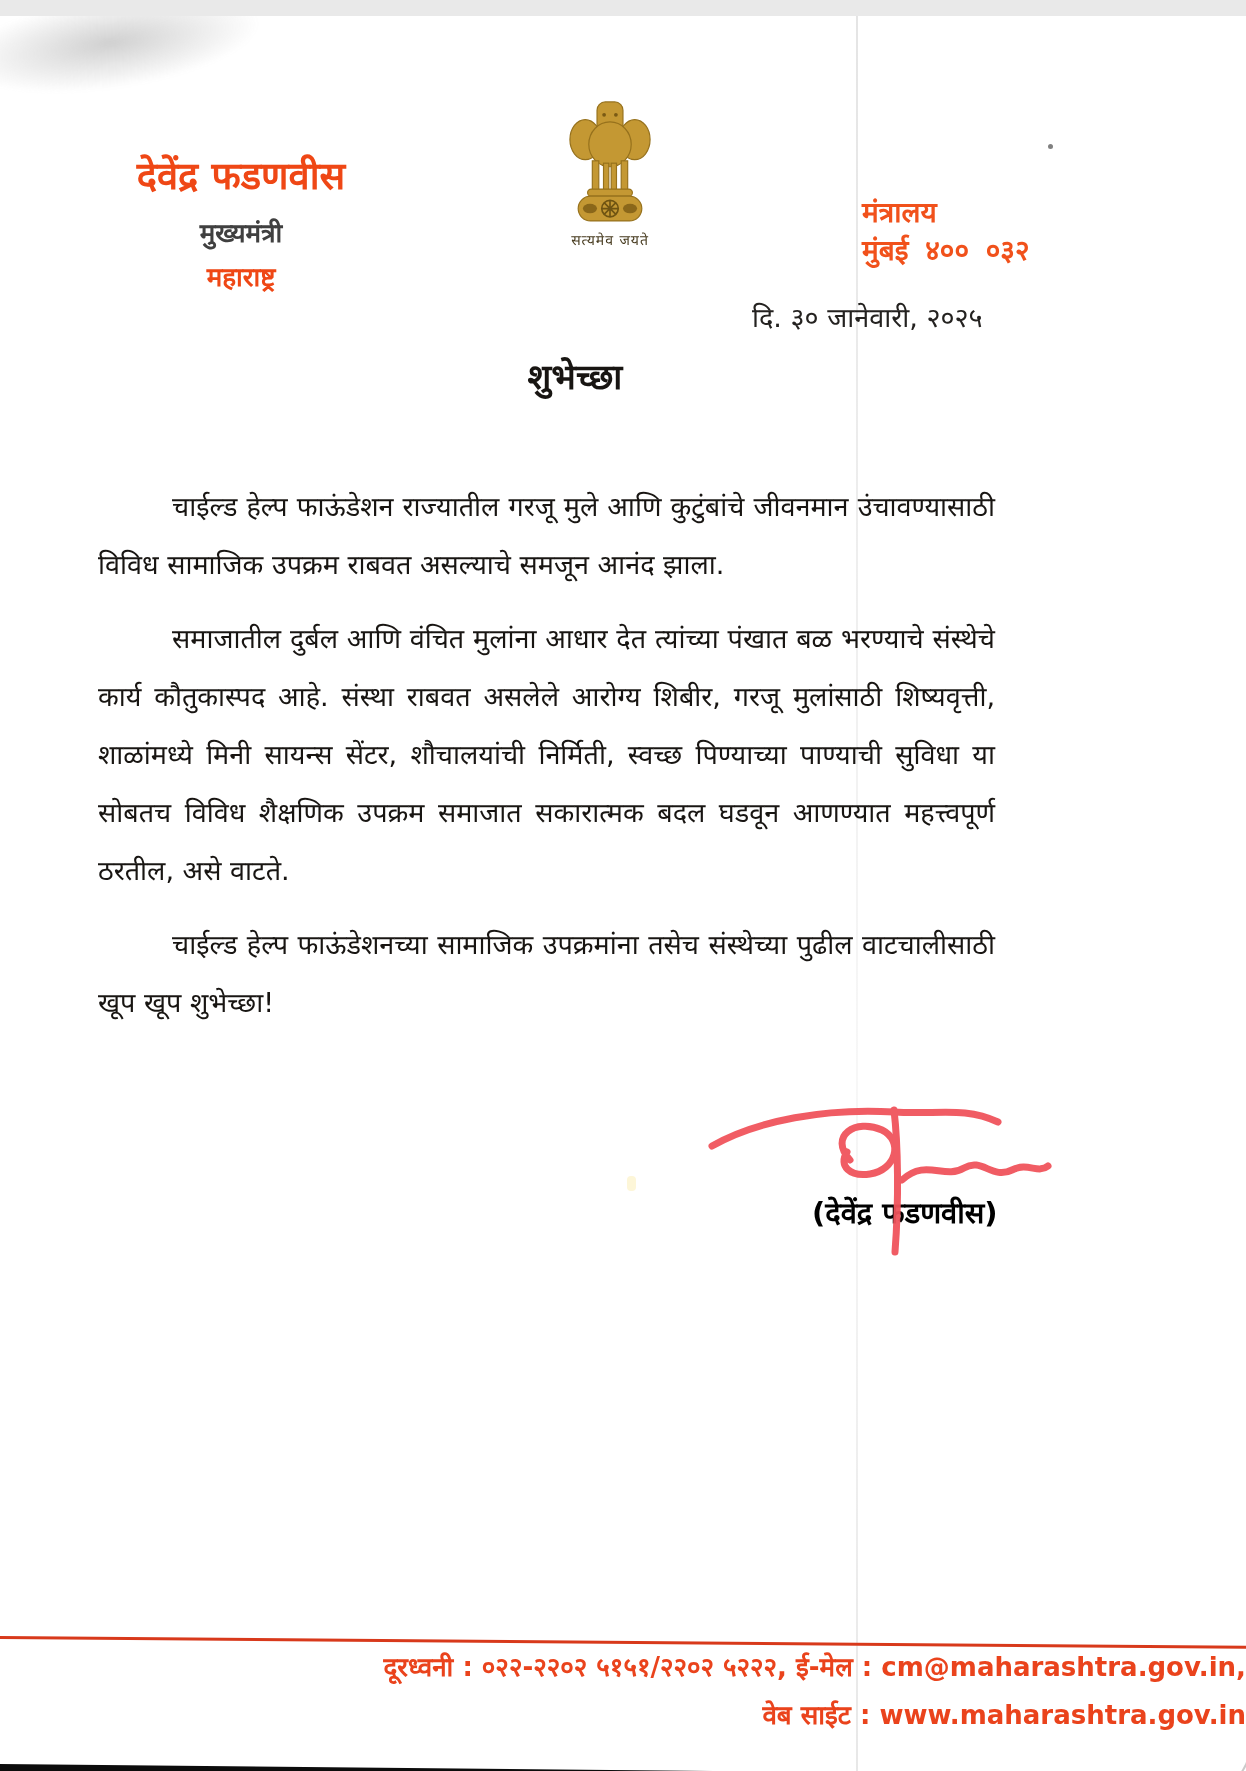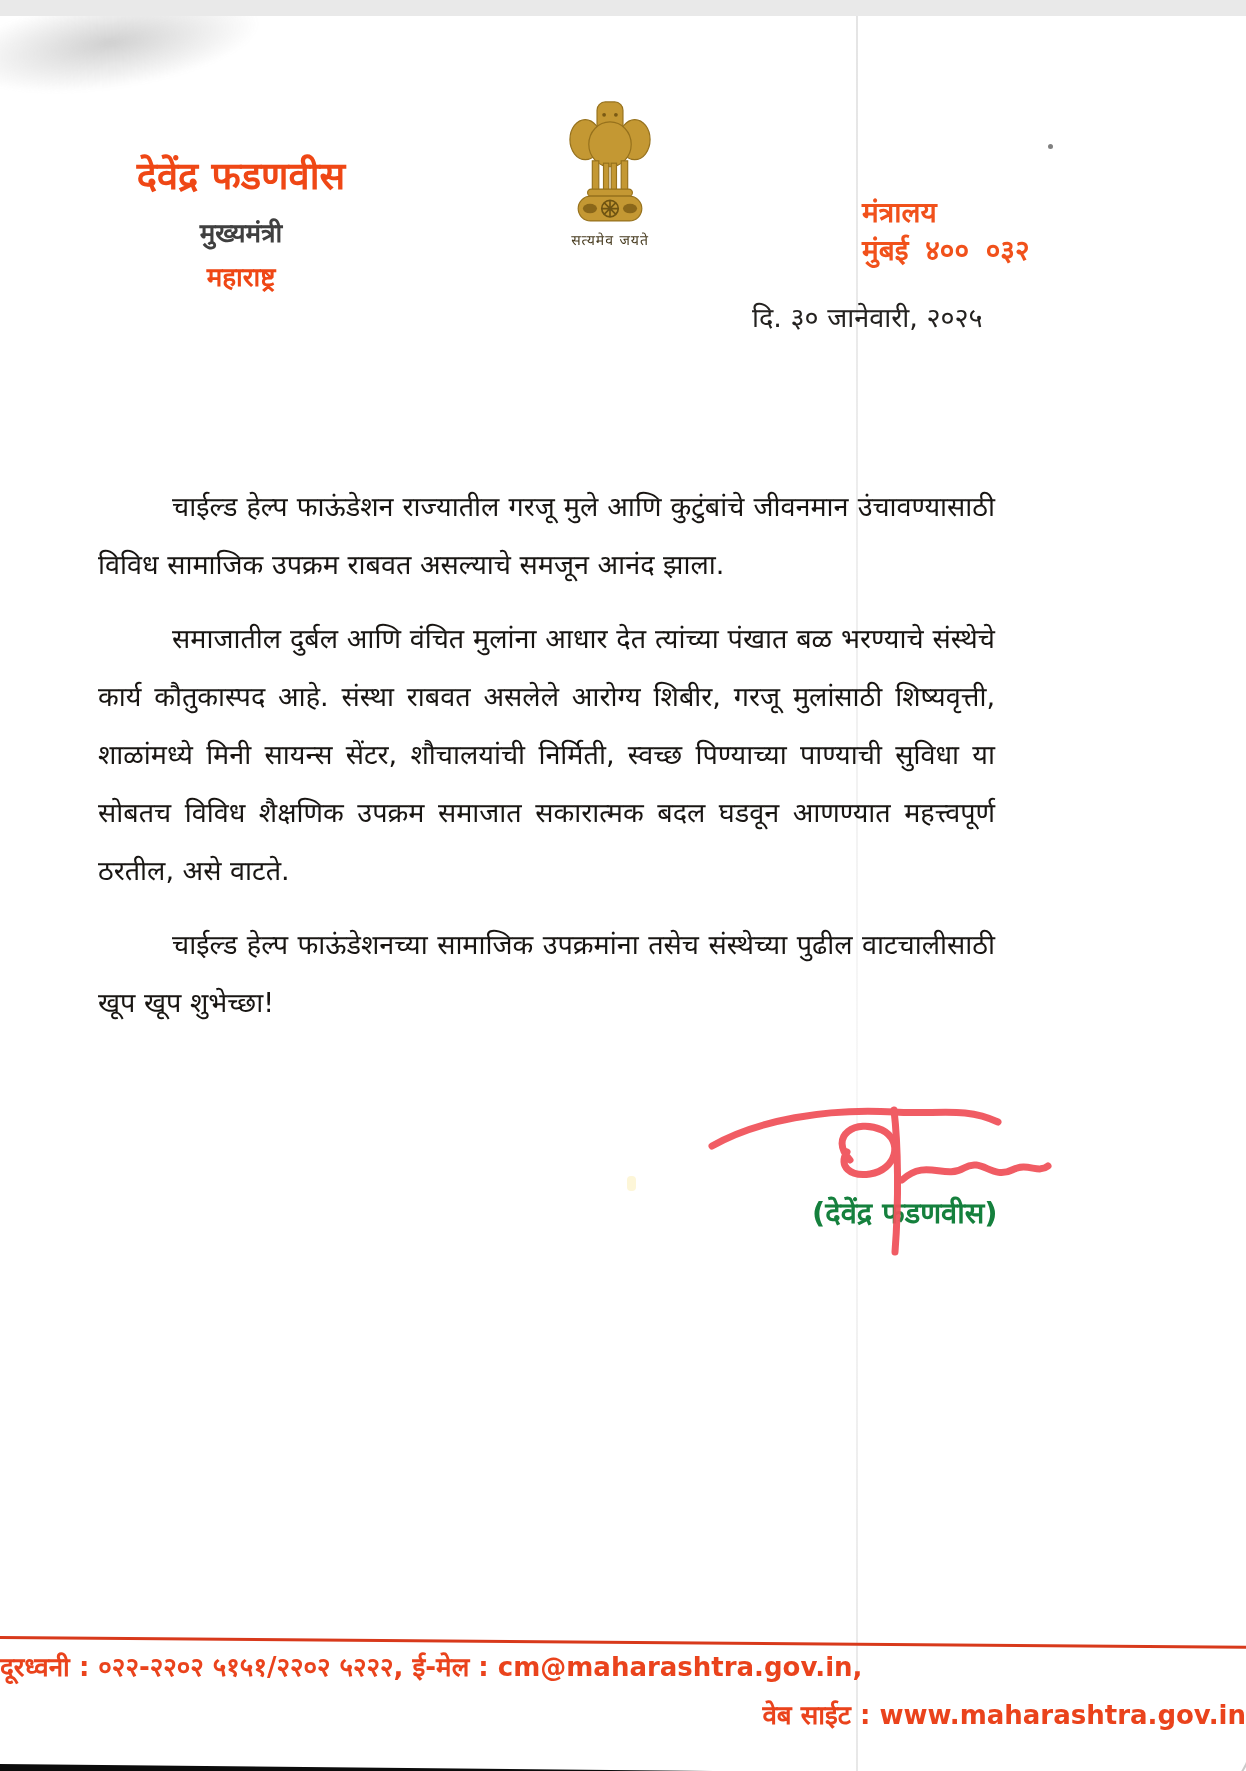--- a/index.html
+++ b/index.html
@@ -31,26 +31,26 @@
   
   .subject{position:absolute;left:0;top:336px;width:1150px;text-align:center;
            font-size:35px;font-weight:bold;color:#181512;}
   .body-text{position:absolute;left:98px;top:462px;width:897px;
              font-size:27px;line-height:58px;text-align:justify;color:#181512;}
   .body-text p{margin:0 0 16px 0;text-indent:74px;}
 
   
   .sig-svg{position:absolute;left:698px;top:1068px;width:362px;height:172px;z-index:3;}
   .sig-name{position:absolute;left:812px;top:1176px;font-size:29px;font-weight:bold;
-            color:#15803d;z-index:2;white-space:nowrap;}
+            color:#000000;z-index:2;white-space:nowrap;}
 
   
   .footer-rule{position:absolute;left:-6px;top:1620px;width:1260px;height:3px;
                background:#d8391b;transform:rotate(0.45deg);transform-origin:left center;}
-  .footer-line1{position:absolute;left:0;top:1632px;width:1246px;text-align:left;
+  .footer-line1{position:absolute;left:0;top:1632px;width:1246px;text-align:right;
                 font-size:26px;font-weight:bold;color:#ea431c;}
   .footer-line2{position:absolute;left:0;top:1680px;width:1246px;text-align:right;
                 font-size:26px;font-weight:bold;color:#ea431c;}
 
   
   .fold-line{position:absolute;left:856px;top:0;width:2px;height:1771px;
              background:linear-gradient(to bottom,rgba(160,160,160,.28),rgba(190,190,190,.12) 60%,rgba(160,160,160,.25));}
   .smudge{position:absolute;left:-40px;top:-18px;width:300px;height:90px;
           background:radial-gradient(closest-side,rgba(120,120,120,.35),rgba(120,120,120,0));
           transform:rotate(-8deg);filter:blur(2px);}
@@ -114,20 +114,21 @@
     <div class="emblem-motto">सत्यमेव जयते</div>
   </div>
 
   <div class="lh-right">
     <div class="lh-office">मंत्रालय</div>
     <div class="lh-citypin">मुंबई ४०० ०३२</div>
   </div>
 
   <div class="date-line">दि. ३० जानेवारी, २०२५</div>
 
+  <div class="subject">शुभेच्छा</div>
 
   <div class="body-text">
     <p>चाईल्ड हेल्प फाऊंडेशन राज्यातील गरजू मुले आणि कुटुंबांचे जीवनमान उंचावण्यासाठी विविध सामाजिक उपक्रम राबवत असल्याचे समजून आनंद झाला.</p>
     <p>समाजातील दुर्बल आणि वंचित मुलांना आधार देत त्यांच्या पंखात बळ भरण्याचे संस्थेचे कार्य कौतुकास्पद आहे. संस्था राबवत असलेले आरोग्य शिबीर, गरजू मुलांसाठी शिष्यवृत्ती, शाळांमध्ये मिनी सायन्स सेंटर, शौचालयांची निर्मिती, स्वच्छ पिण्याच्या पाण्याची सुविधा या सोबतच विविध शैक्षणिक उपक्रम समाजात सकारात्मक बदल घडवून आणण्यात महत्त्वपूर्ण ठरतील, असे वाटते.</p>
     <p>चाईल्ड हेल्प फाऊंडेशनच्या सामाजिक उपक्रमांना तसेच संस्थेच्या पुढील वाटचालीसाठी खूप खूप शुभेच्छा!</p>
   </div>
 
   <svg class="sig-svg" viewBox="0 0 362 172" aria-hidden="true">
     <g fill="none" stroke="#f0545c" stroke-width="7" stroke-linecap="round" opacity="0.95">
       <path d="M14,62 C60,36 128,24 196,28 C238,31 266,22 300,38"></path>

